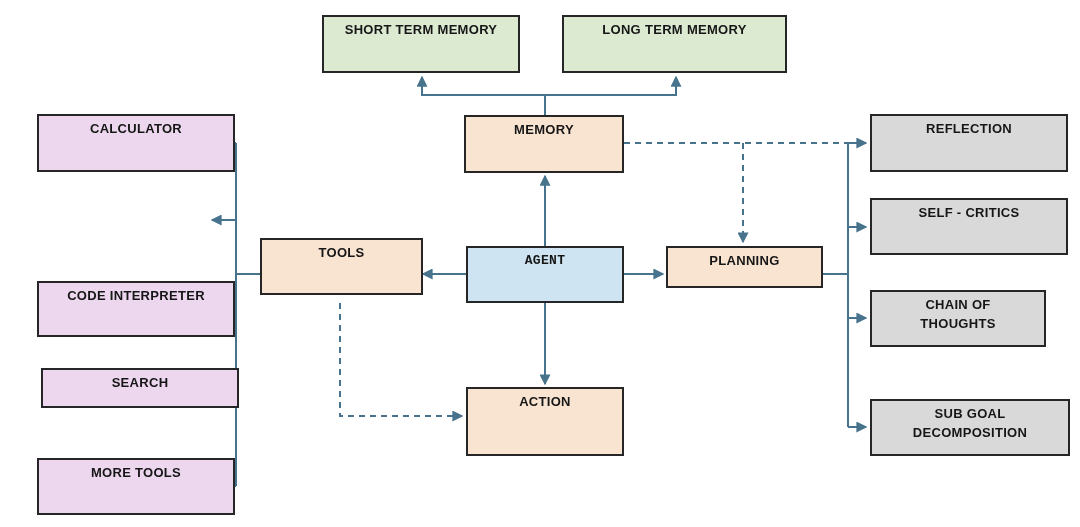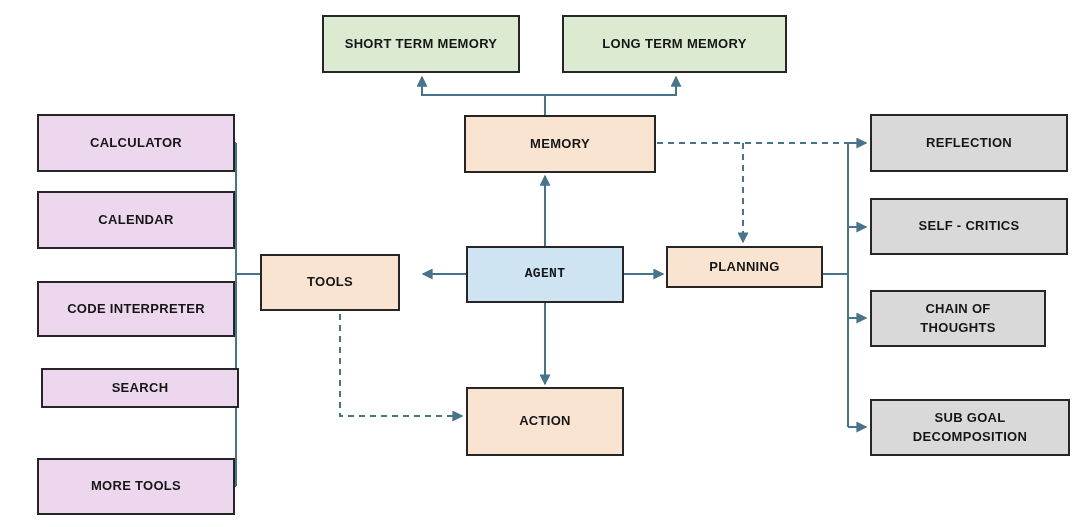--- a/index.html
+++ b/index.html
@@ -20,21 +20,20 @@
   #edge-layer {
     position: absolute;
     left: 0; top: 0;
     width: 1080px; height: 527px;
   }
   .node {
     position: absolute;
     box-sizing: border-box;
     border: 2px solid var(--border, #262626);
     display: flex;
-    align-items: center;
     justify-content: center;
     text-align: center;
     font-weight: bold;
     font-size: 13px;
     letter-spacing: 0.3px;
     line-height: 1.45;
     color: var(--text, #161616);
     padding: 4px 14px;
   }
   .green  { background: var(--green,  #dcead2); }
@@ -90,41 +89,38 @@
     <path class="edge dashed" d="M340 303 V416 H462" marker-end="url(#arr)"></path>
   </svg>
 
   <div class="node green" style="left:322px;top:15px;width:198px;height:58px">
     <span>SHORT TERM MEMORY</span>
   </div>
   <div class="node green" style="left:562px;top:15px;width:225px;height:58px">
     <span>LONG TERM MEMORY</span>
   </div>
 
-  <div class="node peach" style="left:464px;top:115px;width:192px;height:58px">
+  <div class="node peach" style="left:464px;top:115px;width:160px;height:58px">
     <span>MEMORY</span>
   </div>
   <div class="node blue" style="left:466px;top:246px;width:158px;height:57px">
     <span>AGENT</span>
   </div>
-  <div class="node peach" style="left:260px;top:254px;width:140px;height:57px">
+  <div class="node peach" style="left:260px;top:238px;width:163px;height:57px">
     <span>TOOLS</span>
   </div>
   <div class="node peach" style="left:666px;top:246px;width:157px;height:42px">
     <span>PLANNING</span>
   </div>
   <div class="node peach" style="left:466px;top:387px;width:158px;height:69px">
     <span>ACTION</span>
   </div>
 
   <div class="node purple" style="left:10px;top:114px;width:198px;height:58px">
     <span>CALCULATOR</span>
-  </div>
-  <div class="node purple" style="left:10px;top:191px;width:198px;height:58px">
-    <span>CALENDAR</span>
   </div>
   <div class="node purple" style="left:10px;top:281px;width:198px;height:56px">
     <span>CODE INTERPRETER</span>
   </div>
   <div class="node purple" style="left:14px;top:368px;width:198px;height:40px">
     <span>SEARCH</span>
   </div>
   <div class="node purple" style="left:10px;top:458px;width:198px;height:57px">
     <span>MORE TOOLS</span>
   </div>

